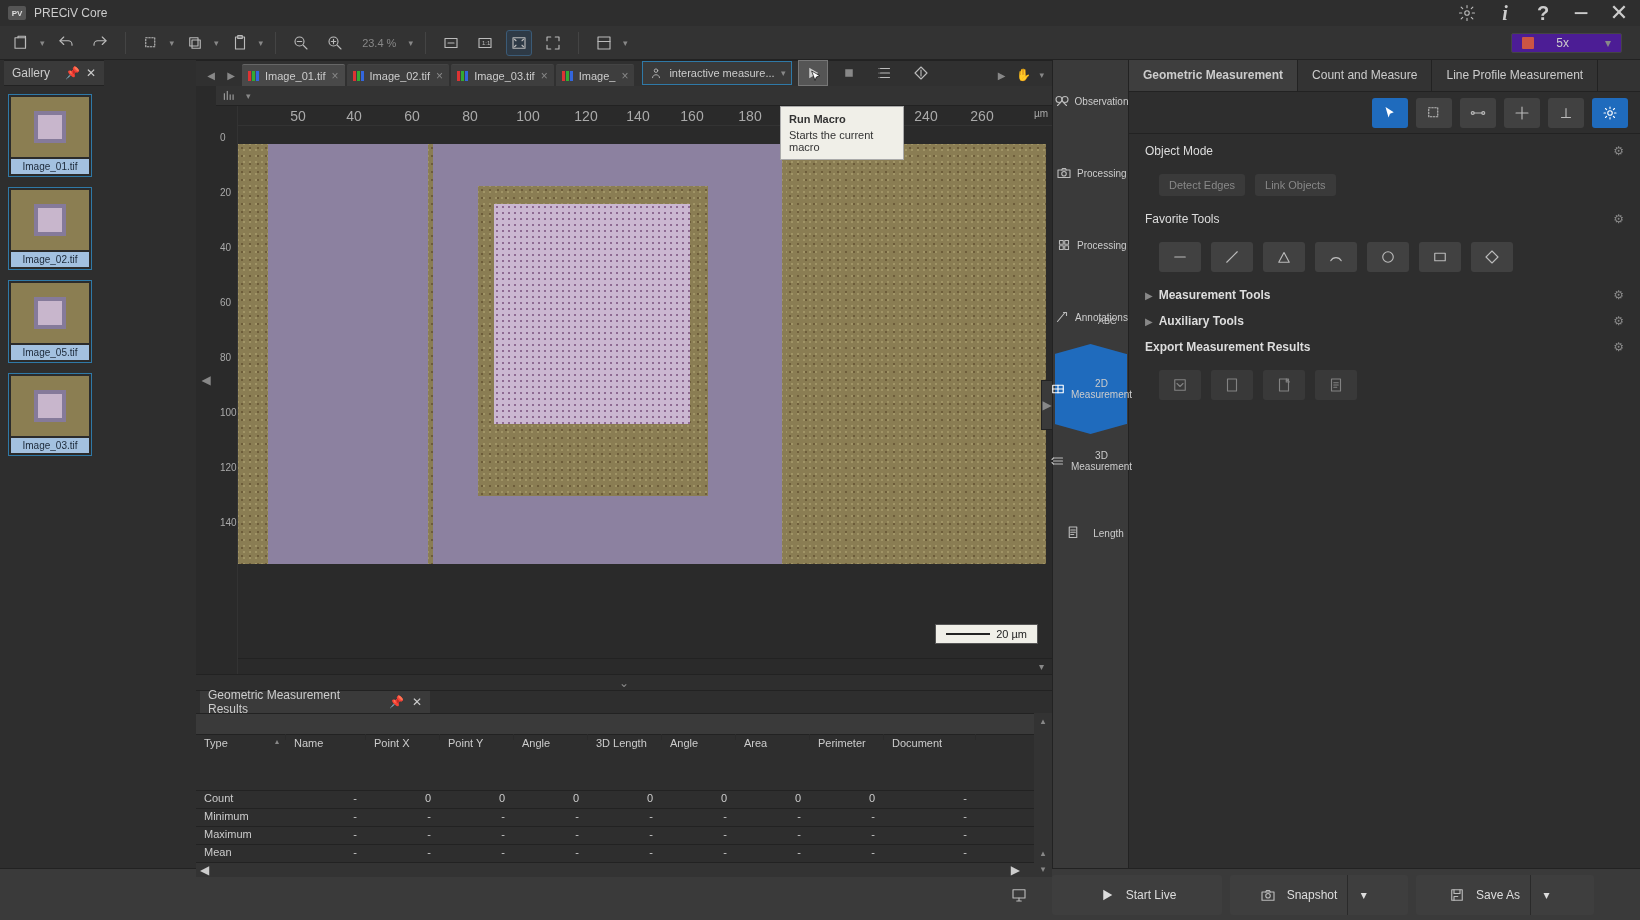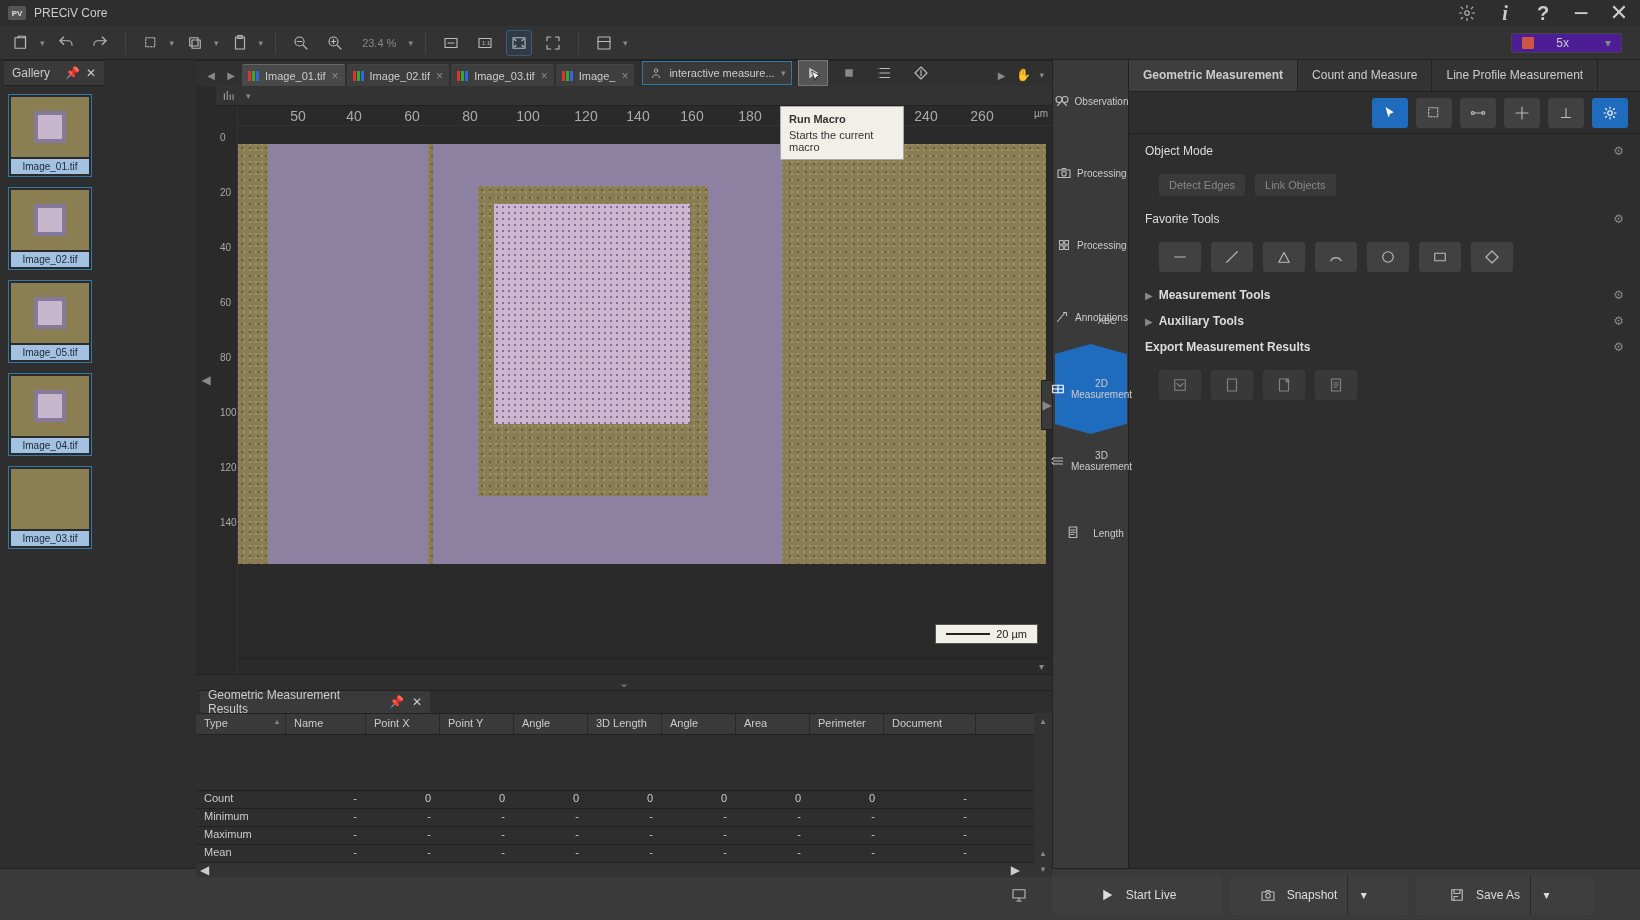--- a/index.html
+++ b/index.html
@@ -82,21 +82,21 @@
 
 
 .splitter-row { height:16px; background:#2e2e2e; display:flex; align-items:center; justify-content:center; color:#888; border-top:1px solid #222; }
 
 
 .results { background:#2e2e2e; display:flex; flex-direction:column; border-top:1px solid #222; height:178px; }
 .results-head { height:22px; background:#3a3a3a; display:flex; align-items:center; padding:0 8px; gap:8px; width:230px; margin-left:4px; }
 .results-table-wrap { flex:1; display:flex; }
 .results-table { flex:1; overflow:hidden; position:relative; }
 .rthead { display:flex; background:#3a3a3a; height:22px; border-top:1px solid #222; border-bottom:1px solid #222; }
-.rth { padding:3px 8px; font-size:11px; color:#ccc; border-right:1px solid #2a2a2a; position:relative; }
+.rth { padding:3px 8px; font-size:11px; color:#ccc; border-right:1px solid #2a2a2a; position:relative;margin-top:20px; }
 .rth.sort::after { content:'▴'; font-size:8px; position:absolute; right:6px; color:#888;}
 .rtempty { height:56px; border-bottom:1px solid #222; }
 .rtrow { display:flex; height:18px; border-bottom:1px solid #222; }
 .rtc { font-size:11px; color:#ccc; border-right:1px solid #2e2e2e; padding:1px 8px; text-align:right; }
 .rtc.first { text-align:left; }
 .rts { width:18px; background:#333; display:flex; flex-direction:column; }
 .rts-btn { flex:0 0 16px; display:flex; align-items:center; justify-content:center; font-size:9px; color:#888; }
 .rtbottom-scroll { height:14px; background:#333; display:flex; align-items:center; }
 .rtbottom-scroll span:first-child { margin-left:4px; }
 .rtbottom-scroll span:last-child { margin-left:auto; margin-right:14px; }
@@ -286,24 +286,20 @@
           <div class="tinner"></div>
           <div class="tlabel">Image_01.tif</div>
         </div>
         <div class="thumb">
           <div class="tinner"></div>
           <div class="tlabel">Image_02.tif</div>
         </div>
         <div class="thumb">
           <div class="tinner"></div>
           <div class="tlabel">Image_05.tif</div>
-        </div>
-        <div class="thumb">
-          <div class="tinner"></div>
-          <div class="tlabel">Image_04.tif</div>
         </div>
         <div class="thumb">
           <div class="tinner"></div>
           <div class="tlabel">Image_03.tif</div>
         </div>
       </div>
   </div>
 
   <div class="center">
 

